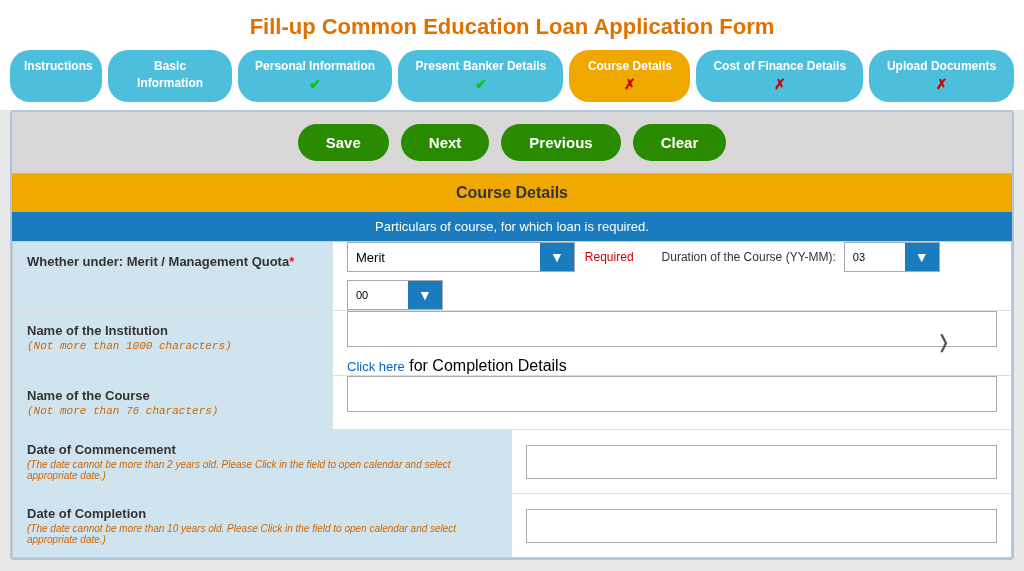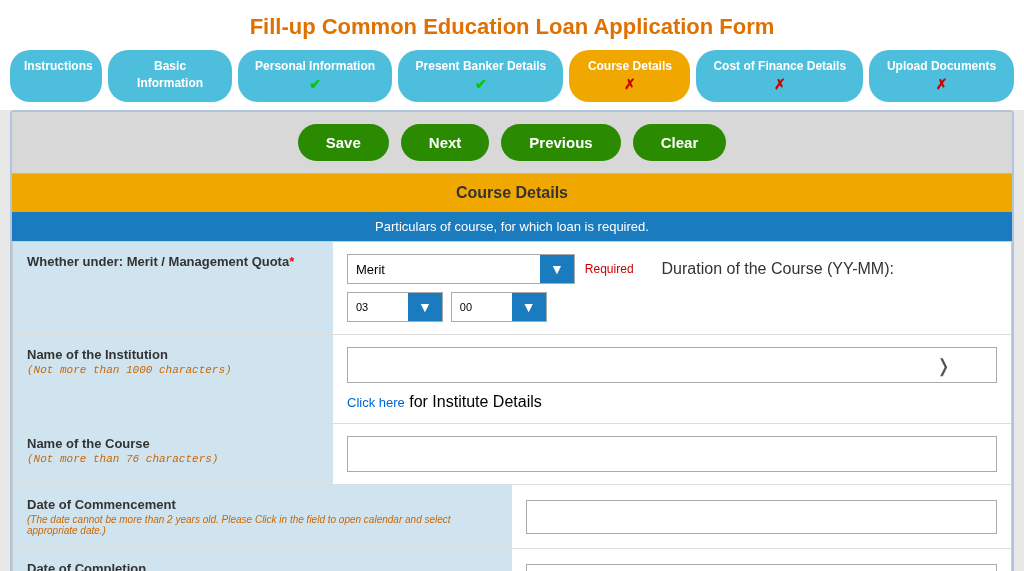--- a/index.html
+++ b/index.html
@@ -141,21 +141,21 @@
       margin-top: 2px;
       font-family: Liberation Mono, monospace;
     }
 
     .form-label-col .required {
       color: red;
     }
 
     .form-input-col {
       flex: 1;
-      padding: 12px 14px;
+      padding: 0 14px;
       display: flex;
       align-items: flex-start;
       flex-direction: column;
       gap: 4px;
       background: #fff;
     }
 
     .form-input-col.inline {
       flex-direction: row;
       align-items: center;
@@ -191,21 +191,21 @@
     }
 
     .required-msg {
       color: #cc0000;
       font-size: 12px;
       font-weight: normal;
     }
 
     
     .duration-label {
-      font-size: 16px;
+      font-size: 12px;
       color: #333;
       white-space: nowrap;
       font-weight: normal;
       margin-left: 20px;
     }
 
     .duration-select-wrapper {
       display: flex;
       align-items: center;
       border: 1px solid #aaa;
@@ -344,21 +344,21 @@
 
     <div class="form-row name-institution-row">
       <div class="form-label-col">
         <span>Name of the Institution</span>
         <span class="sub-note">(Not more than 1000 characters)</span>
       </div>
       <div class="form-input-col" style="position:relative;">
         <input type="text" class="text-input" style="height: 36px;">
         <span style="position:absolute; right: 60px; top: 20px; font-size:18px; color:#555; pointer-events:none;">❭</span>
         <div style="margin-top:6px;">
-          <a href="#" class="click-here-link">Click here</a><span> for Institute Details</span>
+          <a href="#" class="click-here-link">Click here</a><span> for Completion Details</span>
         </div>
       </div>
     </div>
 
     <div class="form-row">
       <div class="form-label-col">
         <span>Name of the Course</span>
         <span class="sub-note">(Not more than 76 characters)</span>
       </div>
       <div class="form-input-col">

